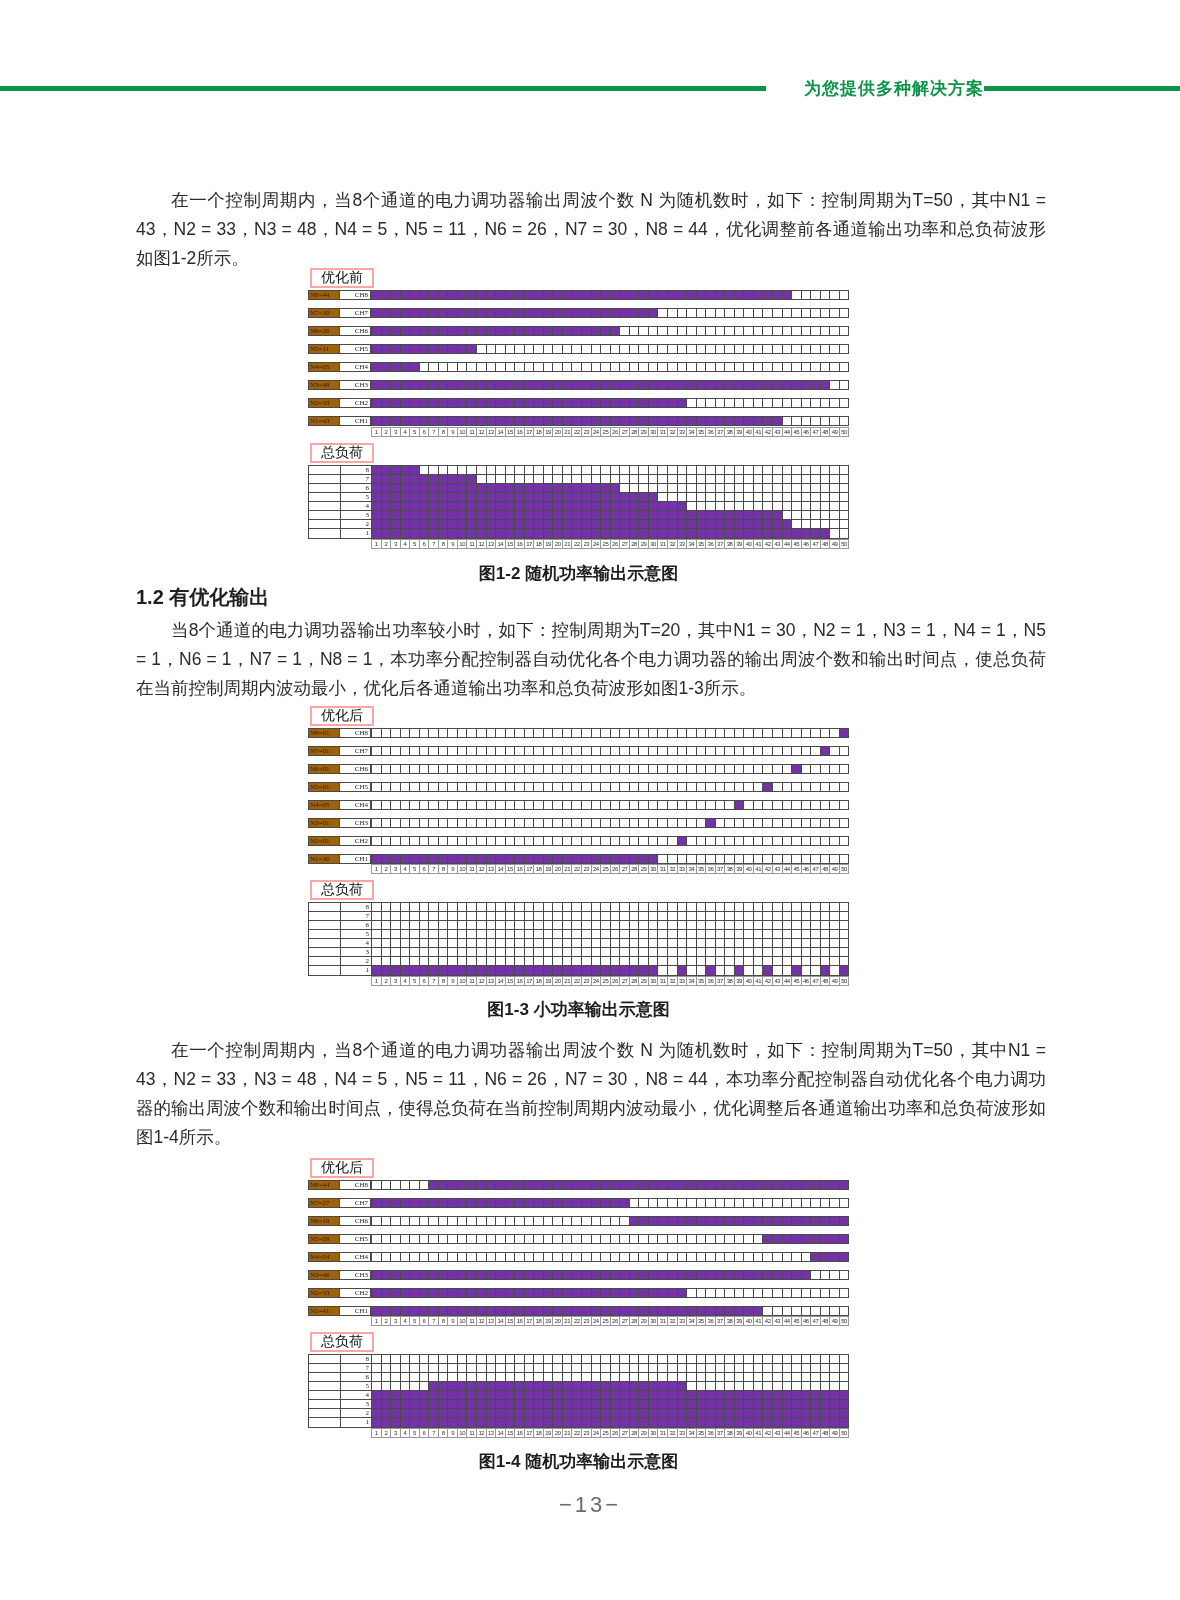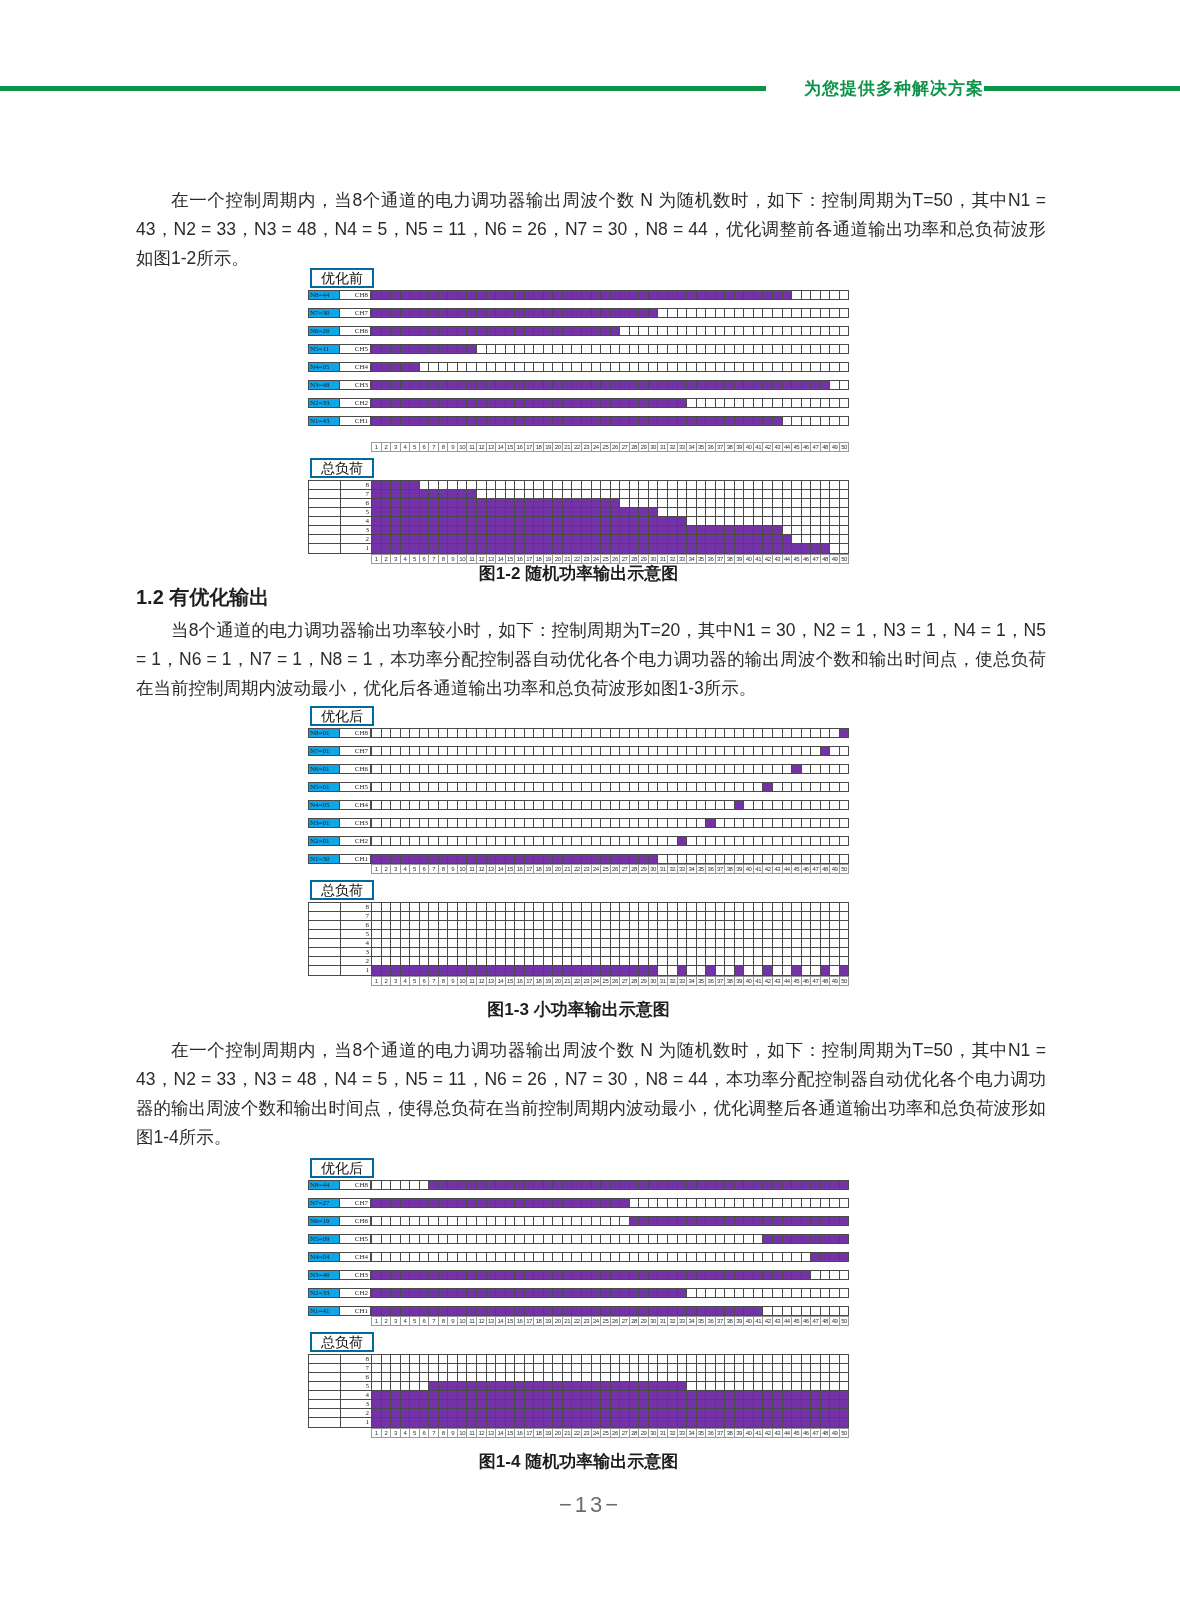--- a/index.html
+++ b/index.html
@@ -17,28 +17,28 @@
   
   .para{position:absolute;left:136px;width:910px;font-size:17.5px;line-height:29px;
         text-align:justify;text-indent:2em;color:#2b2b2b}
   .para1{top:186px}
   .para2{top:616px}
   .para3{top:1036px}
   .sec-heading{position:absolute;left:136px;top:584px;font-size:20px;font-weight:bold;color:#1f1f1f}
 
   
   .figure{position:absolute;left:308px;width:541px}
-  .modebox,.loadbox{width:64px;height:20px;border:2px solid #0369a1;background:#fff;
+  .modebox,.loadbox{width:64px;height:20px;border:2px solid #fca5a5;background:#fff;
         text-align:center;font-size:14px;line-height:16px;color:#111;
-        font-family:Liberation Sans, sans-serif;margin-left:2px}
+        font-family:Liberation Serif, serif;margin-left:2px}
   .modebox{margin-bottom:2px}
   .loadbox{margin-top:6px;margin-bottom:2px}
 
   .chrow{display:flex;height:10px;margin-bottom:8px}
-  .nbox{width:32px;border:1px solid #4a4a4a;background:#0ea5e9;font-size:7px;line-height:8px;
+  .nbox{width:32px;border:1px solid #4a4a4a;background:#a16207;font-size:7px;line-height:8px;
         padding-left:1px;white-space:nowrap;overflow:hidden;color:#222;
         font-family:"Liberation Serif",serif}
   .chbox{width:31px;border:1px solid #4a4a4a;border-left:none;background:#fff;font-size:7px;
         line-height:8px;text-align:right;padding-right:2px;color:#222;
         font-family:"Liberation Serif",serif}
   .cells{display:flex;flex:1;border:1px solid #4a4a4a;background:#fff}
   .cell{flex:1;border-right:1px solid #4a4a4a}
   .cell:last-child{border-right:none}
   .cell.filled{background:var(--purple,#7333a6)}
 
@@ -462,21 +462,21 @@
           <div class="cell"></div>
           <div class="cell"></div>
           <div class="cell"></div>
           <div class="cell"></div>
           <div class="cell"></div>
           <div class="cell"></div>
           <div class="cell"></div>
           <div class="cell"></div>
         </div>
       </div>
-      <div class="chrow" style="margin-bottom: 16px;">
+      <div class="chrow" style="margin-bottom: 1px;">
         <div class="nbox">N1=43</div>
         <div class="chbox">CH1</div>
         <div class="cells">
           <div class="cell filled"></div>
           <div class="cell filled"></div>
           <div class="cell filled"></div>
           <div class="cell filled"></div>
           <div class="cell filled"></div>
           <div class="cell filled"></div>
           <div class="cell filled"></div>

